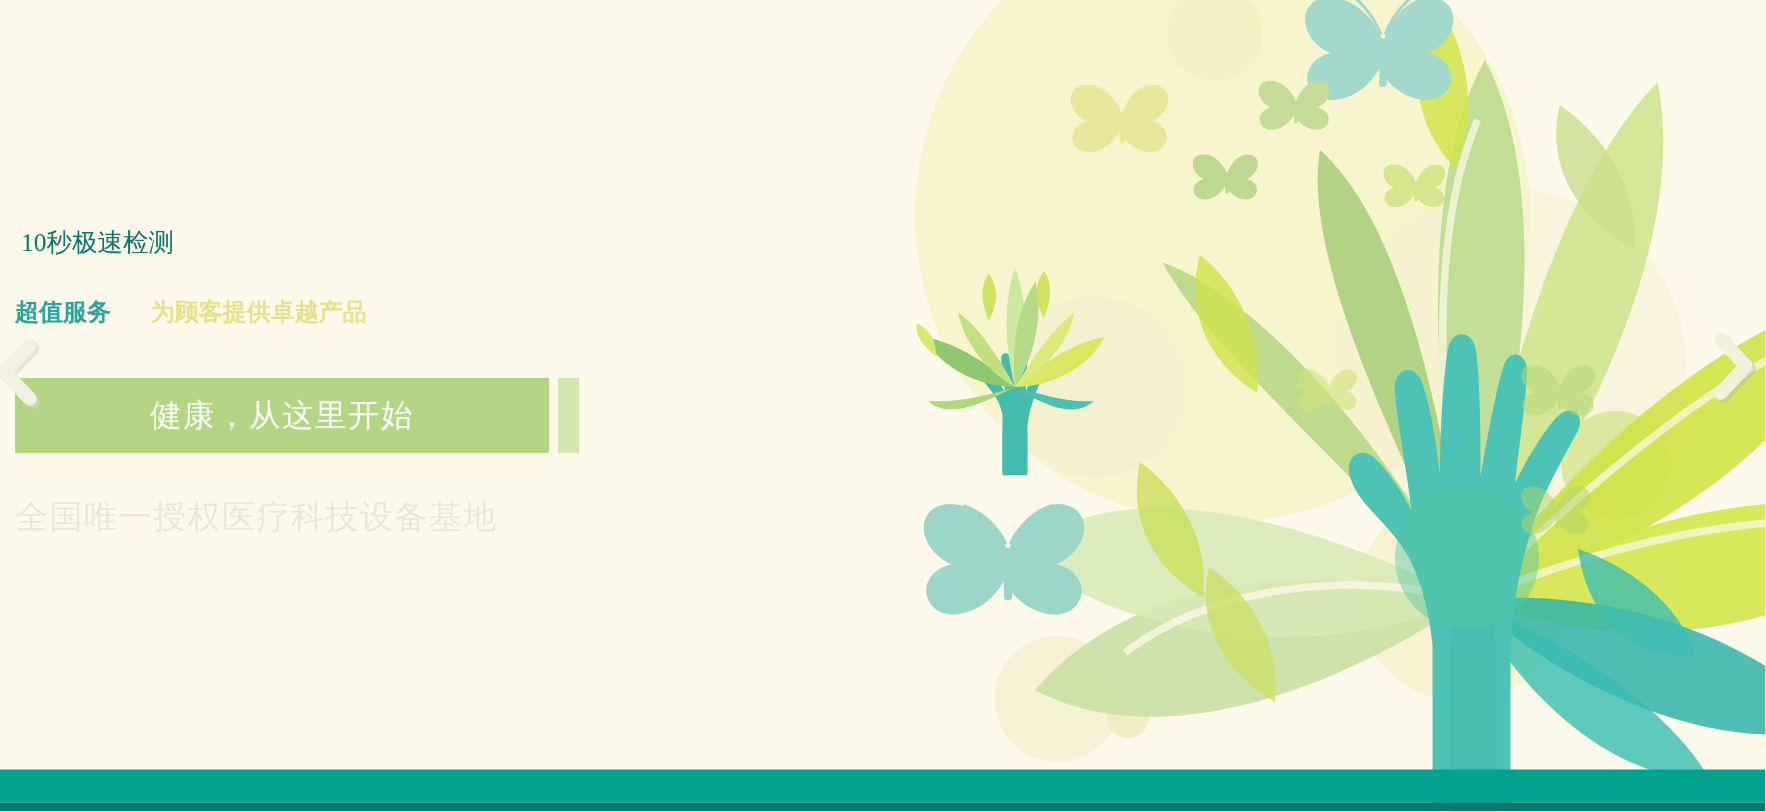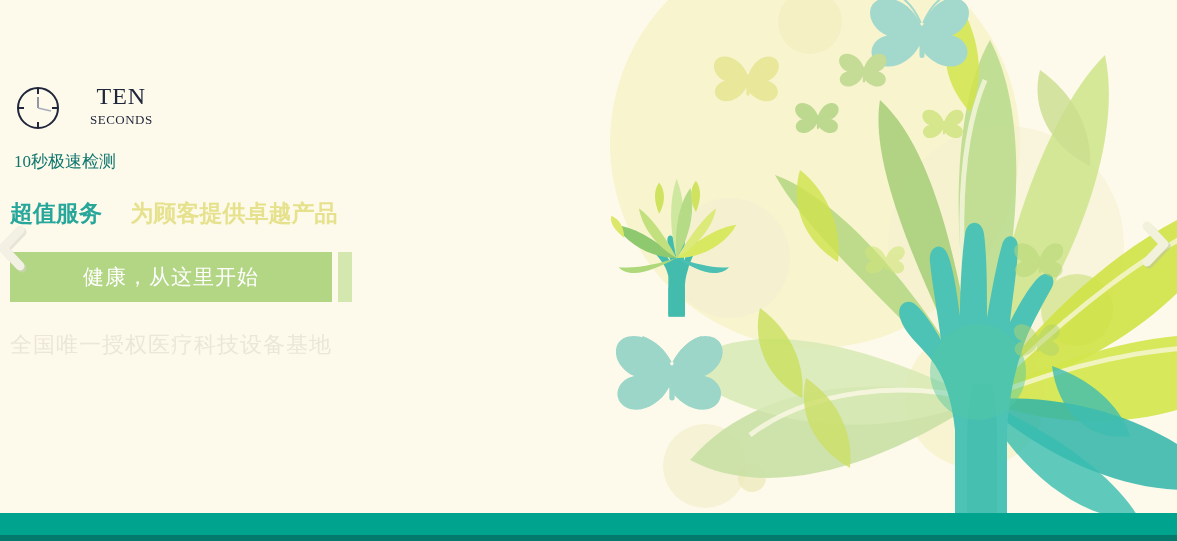--- a/index.html
+++ b/index.html
@@ -62,41 +62,41 @@
     left: 14px;
     top: 150px;
     font-size: 17px;
     color: #0f766e;
     font-family: "Liberation Serif", serif;
   }
   .headline {
     position: absolute;
     left: 10px;
     top: 198px;
-    font-size: 23px;
+    font-size: 16px;
     font-weight: bold;
     white-space: nowrap;
   }
   .headline .part-a {
     color: #27a69a;
   }
   .headline .part-b {
     color: #e6e18c;
     margin-left: 22px;
   }
   .cta-wrap {
     position: absolute;
     left: 10px;
     top: 252px;
     display: flex;
     align-items: stretch;
     height: 50px;
   }
   .cta-button {
-    width: 322px;
+    width: 356px;
     background: #b3d685;
     color: #ffffff;
     font-size: 21px;
     display: flex;
     align-items: center;
     justify-content: center;
     border: none;
     padding: 0;
     font-family: Liberation Serif, serif;
     cursor: pointer;
@@ -288,35 +288,20 @@
         <rect x="-2" y="-2" width="4" height="26" rx="2"></rect>
       </g>
       <g transform="translate(886,258) scale(0.5)" fill="#cfe47a" opacity="0.6">
         <path d="M0 0 C -6 -18 -24 -28 -36 -22 C -46 -16 -42 0 -28 6 C -38 8 -44 18 -38 26 C -30 36 -10 30 -2 14
                  C 6 30 26 36 34 26 C 40 18 34 8 24 6 C 38 0 42 -16 32 -22 C 20 -28 6 -18 0 0 Z"></path>
         <rect x="-2" y="-2" width="4" height="26" rx="2"></rect>
       </g>
     </g>
   </svg>
 
-  <div class="badge-row">
-    <svg class="clock-icon" viewBox="0 0 48 48">
-      <circle cx="24" cy="24" r="20" fill="none" stroke="#20263c" stroke-width="2"></circle>
-      <line x1="24" y1="4" x2="24" y2="10" stroke="#20263c" stroke-width="2"></line>
-      <line x1="24" y1="38" x2="24" y2="44" stroke="#20263c" stroke-width="2"></line>
-      <line x1="4" y1="24" x2="10" y2="24" stroke="#20263c" stroke-width="2"></line>
-      <line x1="38" y1="24" x2="44" y2="24" stroke="#20263c" stroke-width="2"></line>
-      <line x1="24" y1="24" x2="24" y2="13" stroke="#7a7f92" stroke-width="1.6"></line>
-      <line x1="24" y1="24" x2="37" y2="27" stroke="#a7abba" stroke-width="1.4"></line>
-    </svg>
-    <span class="badge-text">
-      <span class="badge-main">TEN</span>
-      <span class="badge-sub">SECONDS</span>
-    </span>
-  </div>
 
   <div class="badge-caption">10秒极速检测</div>
 
   <div class="headline">
     <span class="part-a">超值服务</span>
     <span class="part-b">为顾客提供卓越产品</span>
   </div>
 
   <div class="cta-wrap">
     <button class="cta-button">健康，从这里开始</button>

